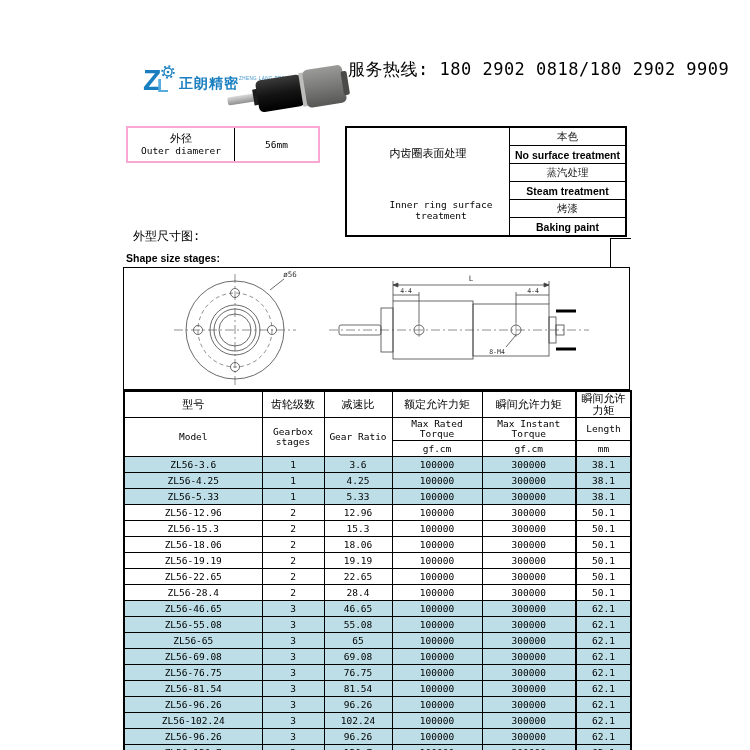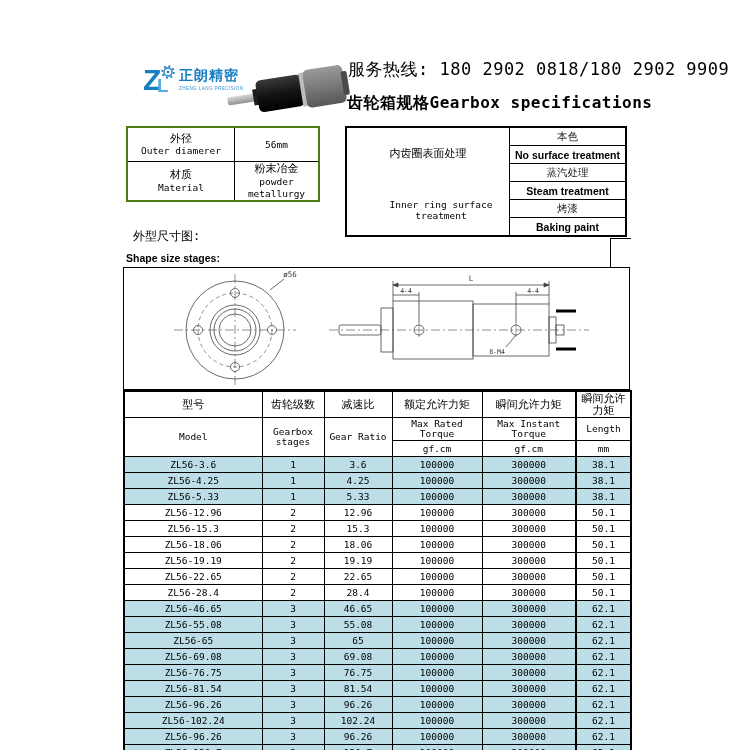--- a/index.html
+++ b/index.html
@@ -1,29 +1,29 @@
 <!DOCTYPE html>
 <html><head>
 <meta charset="utf-8">
 <style>
   html,body{margin:0;padding:0;background:#fff;}
   .page{position:relative;width:750px;height:750px;background:#fff;overflow:hidden;
         font-family:"DejaVu Sans Mono","Liberation Mono",monospace;color:#000;}
   
   .logo{position:absolute;left:142px;top:63px;display:flex;align-items:flex-start;gap:3px;}
-  .logo-names{display:flex;flex-direction:column;margin-top:4px;}
+  .logo-names{display:flex;flex-direction:row;margin-top:12px;}
   .logo-cn{font-family:"Liberation Sans",sans-serif;font-weight:bold;font-size:14px;color:#1a7fc0;letter-spacing:1px;}
   .logo-en{font-family:"Liberation Sans",sans-serif;font-size:4.6px;color:#3c93cc;letter-spacing:.4px;margin-top:1px;}
   .motor{position:absolute;left:224px;top:46px;}
   .hotline{position:absolute;left:348px;top:58px;font-size:17px;letter-spacing:.5px;}
   .doc-title{position:absolute;left:347px;top:93px;font-size:16px;font-weight:bold;letter-spacing:.5px;}
   
   table{border-collapse:collapse;}
   td{border:1px solid #000;padding:0;text-align:center;vertical-align:middle;}
-  .spec-left{position:absolute;left:126px;top:126px;width:194px;border:2px solid #4d7c0f;table-layout:fixed;}
+  .spec-left{position:absolute;left:126px;top:126px;width:194px;border:2px solid #f9a8d4;table-layout:fixed;}
   .spec-left td{height:33px;}
   .cn{font-size:11px;line-height:1.25;}
   .en{font-size:9.5px;line-height:1.25;}
   .spec-right{position:absolute;left:345px;top:126px;width:282px;border:2px solid #000;table-layout:fixed;}
   .spec-right td{height:17px;font-size:10.5px;}
   .treat-label{position:relative;}
   .treat-cn{position:absolute;top:18px;left:0;right:0;font-size:11px;}
   .treat-en{position:absolute;bottom:14px;left:0;right:0;font-size:9.5px;padding-left:26px;}
   .opt-en{font-family:"Liberation Sans",sans-serif;font-weight:bold;font-size:10.5px;}
   .opt-cn{color:#222;}
@@ -83,41 +83,30 @@
       <rect x="2" y="42" width="30" height="8" rx="2" fill="url(#sg)"></rect>
       <rect x="28" y="38" width="6" height="16" fill="#1c1c1c"></rect>
       <rect x="32" y="30" width="46" height="32" rx="5" fill="url(#bg)"></rect>
       <rect x="76" y="29" width="5" height="34" fill="#bdbdbb"></rect>
       <rect x="80" y="27" width="40" height="38" rx="5" fill="url(#mg)"></rect>
       <rect x="118" y="34" width="6" height="24" rx="2" fill="#4a4a48"></rect>
     </g>
   </svg>
 
   <div class="hotline">服务热线: 180 2902 0818/180 2902 9909</div>
-  <div class="doc-title">齿轮箱规格Gearbox specifications</div>
 
   <table class="spec-left">
     <tbody>
         <tr>
       <td style="width:106px">
         <div class="cn">外径</div>
         <div class="en">Outer diamerer</div>
       </td>
       <td>
         <div class="en">56mm</div>
-      </td>
-    </tr>
-    <tr>
-      <td>
-        <div class="cn">材质</div>
-        <div class="en">Material</div>
-      </td>
-      <td>
-        <div class="cn">粉末冶金</div>
-        <div class="en">powder metallurgy</div>
       </td>
     </tr>
   </tbody>
     </table>
 
   <table class="spec-right">
     <tbody>
         <tr>
       <td rowspan="6" style="width:162px" class="treat-label">
         <div class="treat-cn">内齿圈表面处理</div>

